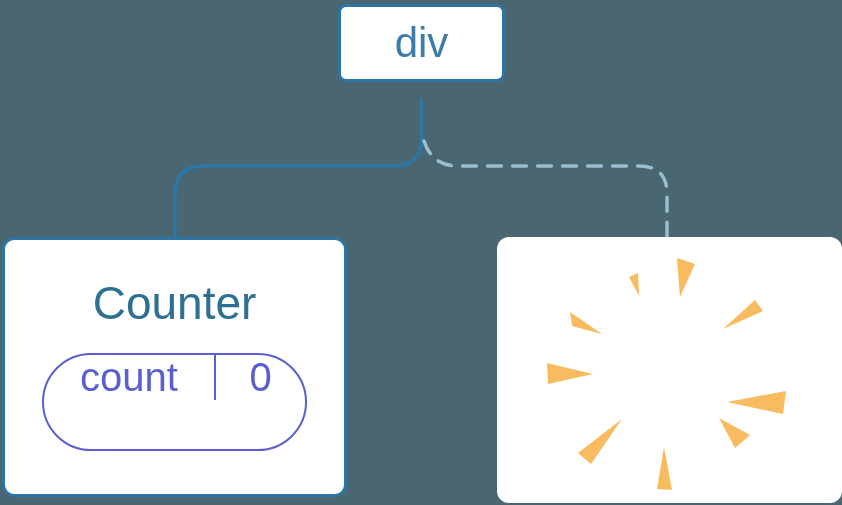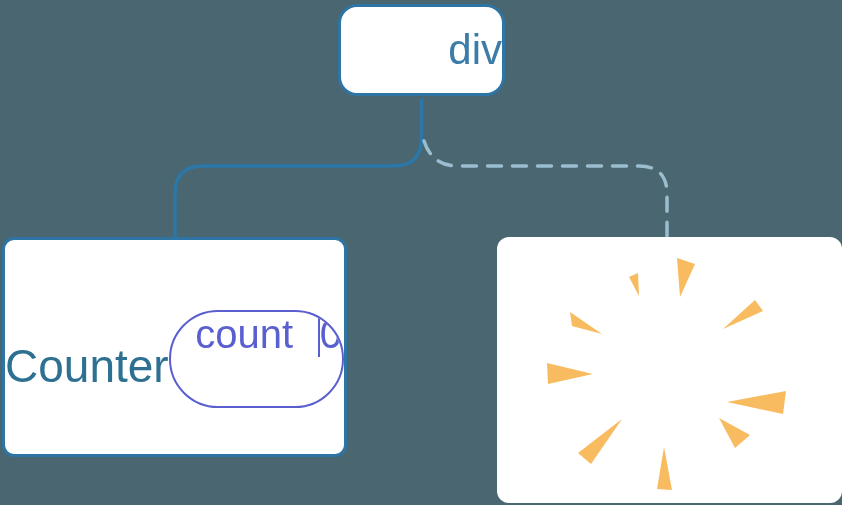--- a/index.html
+++ b/index.html
@@ -22,36 +22,36 @@
   .canvas{position:relative;width:842px;height:505px;}
   .connectors{position:absolute;left:0;top:0;width:842px;height:505px;}
   .connectors .solid{
     fill:none;stroke:var(--solid-connector);stroke-width:3.5;stroke-linecap:round;
   }
   .connectors .dashed{
     fill:none;stroke:var(--dashed-connector);stroke-width:3.5;
     stroke-linecap:round;stroke-dasharray:14 11;
   }
   .node-root{
-    position:absolute;left:338px;top:4px;width:167px;height:92px;
+    position:absolute;left:338px;top:4px;width:167px;height:78px;
     box-sizing:border-box;background:var(--card-bg);
-    border:3px solid var(--node-border);border-radius:19px;
-    display:flex;align-items:center;justify-content:flex-end;
+    border:3px solid var(--node-border);border-radius:8px;
+    display:flex;align-items:center;justify-content:center;
   }
   .node-root .label{
     color:var(--node-text);font-size:42px;font-weight:500;line-height:1;
   }
   .card{
     position:absolute;top:237px;box-sizing:border-box;
     background:var(--card-bg);border-radius:12px;
   }
   .card-counter{
-    left:2px;width:345px;height:220px;
+    left:2px;width:345px;height:260px;
     border:3px solid var(--node-border);
-    display:flex;flex-direction:row;align-items:center;
+    display:flex;flex-direction:column;align-items:center;
   }
   .counter-title{
     margin-top:38px;color:var(--counter-title);
     font-size:46px;font-weight:500;line-height:1.1;
   }
   .state-pill{
     margin-top:24px;width:265px;height:98px;box-sizing:border-box;
     border:2.5px solid var(--state-accent);border-radius:49px;
     display:flex;align-items:flex-start;overflow:hidden;background:var(--card-bg);
   }

